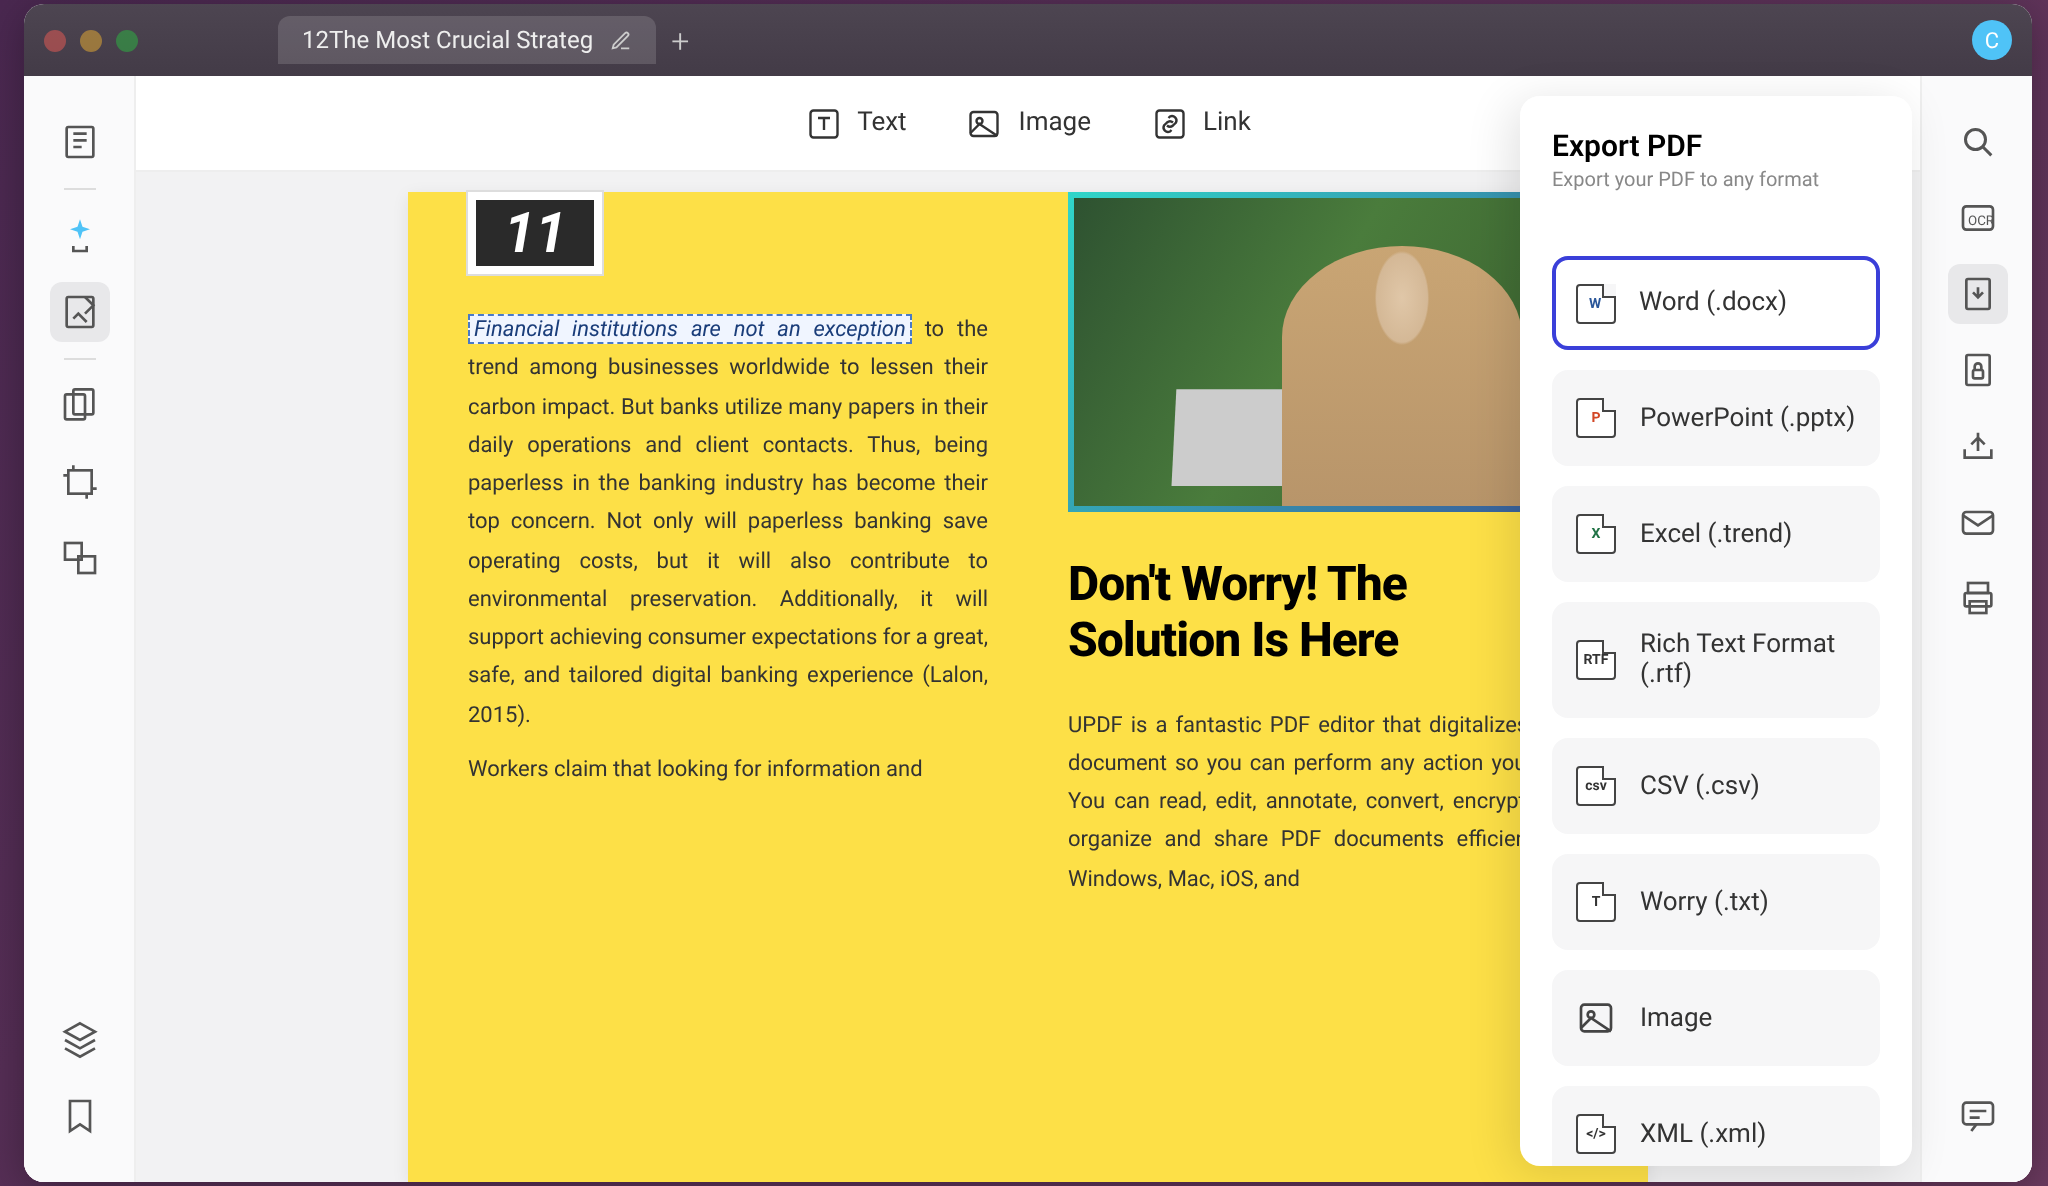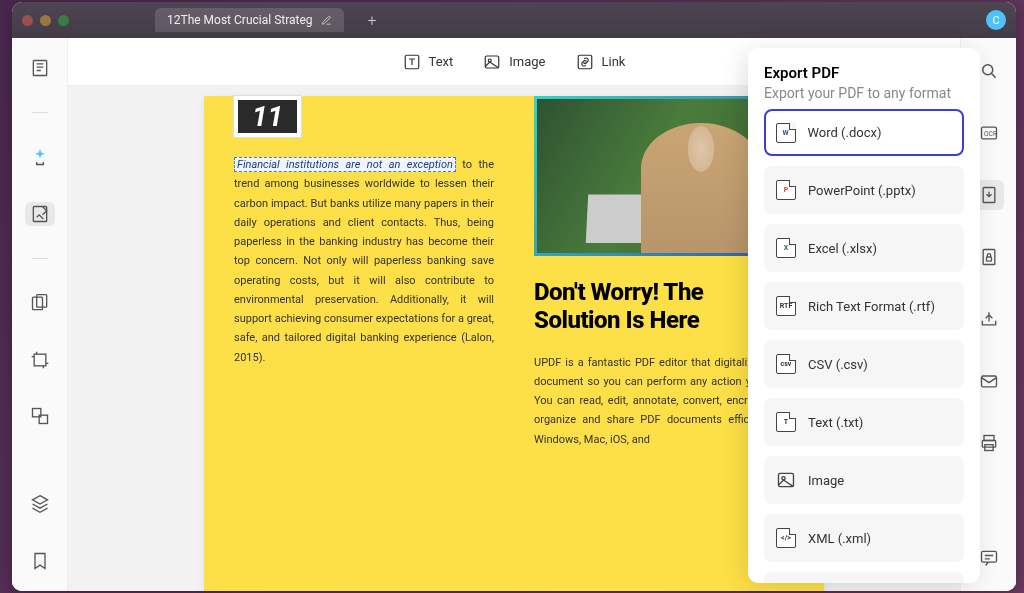--- a/index.html
+++ b/index.html
@@ -1,28 +1,28 @@
 <!DOCTYPE html>
 <html><head>
 <meta charset="utf-8">
 <style>
 * { margin:0; padding:0; box-sizing:border-box; font-family:-apple-system,BlinkMacSystemFont,"Segoe UI",Roboto,sans-serif; }
 body { background:linear-gradient(135deg,#4a2850 0%,#6b3a5f 100%); width:1024px; height:593px; overflow:hidden; display:flex; }
 .sys-sidebar { width:12px; background:transparent; }
 .app-window { flex:1; display:flex; flex-direction:column; background:#f7f7f8; border-radius:10px; margin:2px 8px 2px 0; overflow:hidden; box-shadow:0 4px 20px rgba(0,0,0,.3); }
-.titlebar { height:36px; background:linear-gradient(#4d4551,#433b47); display:flex; align-items:center; padding:0 10px; gap:16px; }
+.titlebar { height:36px; background:linear-gradient(#4d4551,#433b47); display:flex; align-items:center; padding:0 10px; gap:0; }
 .traffic { display:flex; gap:7px; }
 .dot { width:11px; height:11px; border-radius:50%; opacity:.45; }
 .dot.r{background:#ff5f57}.dot.y{background:#febc2e}.dot.g{background:#28c840}
 .tab { background:rgba(255,255,255,.14); color:#eee; font-size:12px; padding:5px 12px; border-radius:6px 6px 0 0; display:flex; align-items:center; gap:8px; margin-left:70px; max-width:200px; }
 .tab-title { white-space:nowrap; overflow:hidden; text-overflow:ellipsis; }
 .plus { margin-left:8px; color:#ccc; font-size:16px; font-weight:300; }
 .avatar { margin-left:auto; width:20px; height:20px; border-radius:50%; background:#4fc3f7; color:#fff; font-size:11px; display:flex; align-items:center; justify-content:center; }
 .app-body { flex:1; display:flex; background:#fff; min-height:0; }
-.tools-l, .tools-r { width:56px; background:#fafafb; display:flex; flex-direction:column; align-items:center; padding:18px 0; gap:32px; }
+.tools-l, .tools-r { width:56px; background:#fafafb; display:flex; flex-direction:column; align-items:center; padding:18px 0; gap:8px; }
 .tools-r { border-left:1px solid #eee; }
 .tools-l { border-right:1px solid #eee; }
 .tool { width:30px; height:30px; display:flex; align-items:center; justify-content:center; color:#555; border-radius:6px; cursor:pointer; }
 .tool.active { background:#e8e8ea; }
 .tool svg { width:20px; height:20px; }
 .dash { width:16px; height:1px; background:#ddd; }
 .spacer { flex:1; }
 .center { flex:1; display:flex; flex-direction:column; min-width:0; }
 .topbar { height:48px; display:flex; align-items:center; justify-content:center; gap:30px; border-bottom:1px solid #eee; }
 .tb-item { display:flex; align-items:center; gap:8px; font-size:13px; color:#333; cursor:pointer; }
@@ -30,23 +30,23 @@
 .doc-wrap { flex:1; background:#f2f2f3; display:flex; justify-content:center; overflow:hidden; position:relative; }
 .page { background:#fde047; width:620px; margin-top:10px; padding:0 30px 20px; display:flex; gap:40px; box-shadow:0 2px 8px rgba(0,0,0,.08); }
 .col { flex:1; min-width:0; }
 .num-badge { background:#2a2a2a; color:#fff; font-size:28px; font-style:italic; font-weight:700; padding:0 14px; display:inline-block; margin-bottom:18px; border:4px solid #fff; box-shadow:0 0 0 1px #ddd; }
 .h1 { font-size:24px; font-weight:800; line-height:1.18; margin-bottom:18px; letter-spacing:-.5px; }
 .body-txt { font-size:11px; line-height:1.75; color:#333; text-align:justify; }
 .hl { border:1px dashed #4a7ac7; color:#1a3d7a; padding:0 2px; background:#f0f5ff;font-style:italic; }
 .photo { width:100%; height:160px; border-radius:8px; border:3px solid; border-image:linear-gradient(135deg,#30d5c8,#3b5998) 1; margin-bottom:22px; background:linear-gradient(120deg,#2e5231 0%,#4a7c3c 45%, #3a5f2e 100%); position:relative; overflow:hidden; }
 .person { position:absolute; right:30px; bottom:0; width:120px; height:130px; background:radial-gradient(ellipse at 50% 20%,#e0c7a8 0%,#d4b896 15%,transparent 16%), linear-gradient(#c9a574,#b8956a); border-radius:50% 50% 0 0 / 35% 35% 0 0; }
 .laptop { position:absolute; left:50px; bottom:10px; width:75px; height:50px; background:#ccc; transform:perspective(200px) rotateX(15deg); }
-.export-panel { position:absolute; right:44px; top:48px; width:232px; bottom:10px; background:#fff; border-radius:10px; box-shadow:-4px 4px 24px rgba(0,0,0,.12); padding:16px; z-index:10; overflow-y:auto; }
+.export-panel { position:absolute; right:68px; top:48px; width:196px; bottom:10px; background:#fff; border-radius:10px; box-shadow:-4px 4px 24px rgba(0,0,0,.12); padding:16px; z-index:10; overflow-y:auto; }
 .exp-title { font-size:15px; font-weight:600; margin-bottom:3px; }
-.exp-sub { font-size:14px; color:#888; margin-bottom:8px; }
+.exp-sub { font-size:10px; color:#888; margin-bottom:32px; }
 .exp-opt { display:flex; align-items:center; gap:12px; padding:14px 12px; border-radius:8px; font-size:13px; color:#333; background:#f6f6f7; margin-bottom:10px; cursor:pointer; }
 .exp-opt.selected { background:#fff; border:2.5px solid #3a3fd9; padding:11.5px 9.5px; }
 .exp-opt svg, .fi { width:20px; height:20px; flex-shrink:0; }
 .fi { border:1.5px solid #444; border-radius:2px; display:flex; align-items:center; justify-content:center; font-size:7px; font-weight:700; background:#fff; position:relative; }
 .fi::before { content:""; position:absolute; top:-1px; right:-1px; width:6px; height:6px; background:#f6f6f7; border-left:1.5px solid #444; border-bottom:1.5px solid #444; }
 .fi.word{color:#2b579a}.fi.ppt{color:#d24726}.fi.xls{color:#217346}
 </style>
 </head>
 <body>
 
@@ -147,20 +147,21 @@
         </div>
       </div>
 
       <div class="doc-wrap">
         <div class="page">
           <div class="col">
             <div class="num-badge">11</div>
             <div class="body-txt">
               <span class="hl">Financial institutions are not an exception</span><span> to the trend among businesses worldwide to lessen their carbon impact. But banks utilize many papers in their daily operations and client contacts. Thus, being paperless in the banking industry has become their top concern. Not only will paperless banking save operating costs, but it will also contribute to environmental preservation. Additionally, it will support achieving consumer expectations for a great, safe, and tailored digital banking experience (Lalon, 2015).</span>
             </div>
+            <div class="body-txt" style="margin-top:8px">Workers claim that looking for information and</div>
           </div>
           <div class="col">
             <div class="photo">
               <div class="laptop"></div>
                 <div class="person"></div>
             </div>
             <div class="h1">Don't Worry! The Solution Is Here</div>
             <div class="body-txt">UPDF is a fantastic PDF editor that digitalizes every document so you can perform any action you want. You can read, edit, annotate, convert, encrypt, print, organize and share PDF documents efficiently on Windows, Mac, iOS, and</div>
           </div>
         </div>
@@ -226,33 +227,33 @@
       <div class="exp-opt selected">
           <div class="fi word">W</div>
           <span>Word (.docx)</span>
         </div>
       <div class="exp-opt">
           <div class="fi ppt">P</div>
           <span>PowerPoint (.pptx)</span>
         </div>
       <div class="exp-opt">
           <div class="fi xls">X</div>
-          <span>Excel (.xlsx)</span>
+          <span>Excel (.trend)</span>
         </div>
       <div class="exp-opt">
           <div class="fi">RTF</div>
           <span>Rich Text Format (.rtf)</span>
         </div>
       <div class="exp-opt">
           <div class="fi">csv</div>
           <span>CSV (.csv)</span>
         </div>
       <div class="exp-opt">
           <div class="fi">T</div>
-          <span>Text (.txt)</span>
+          <span>Worry (.txt)</span>
         </div>
       <div class="exp-opt">
           <svg viewBox="0 0 24 24" fill="none" stroke="#444" stroke-width="1.6">
             <rect x="3" y="4" width="18" height="16" rx="2"></rect>
             <circle cx="9" cy="10" r="2"></circle>
             <path d="M3 18l6-6 12 8"></path>
           </svg>
           <span>Image</span>
         </div>
       <div class="exp-opt">

